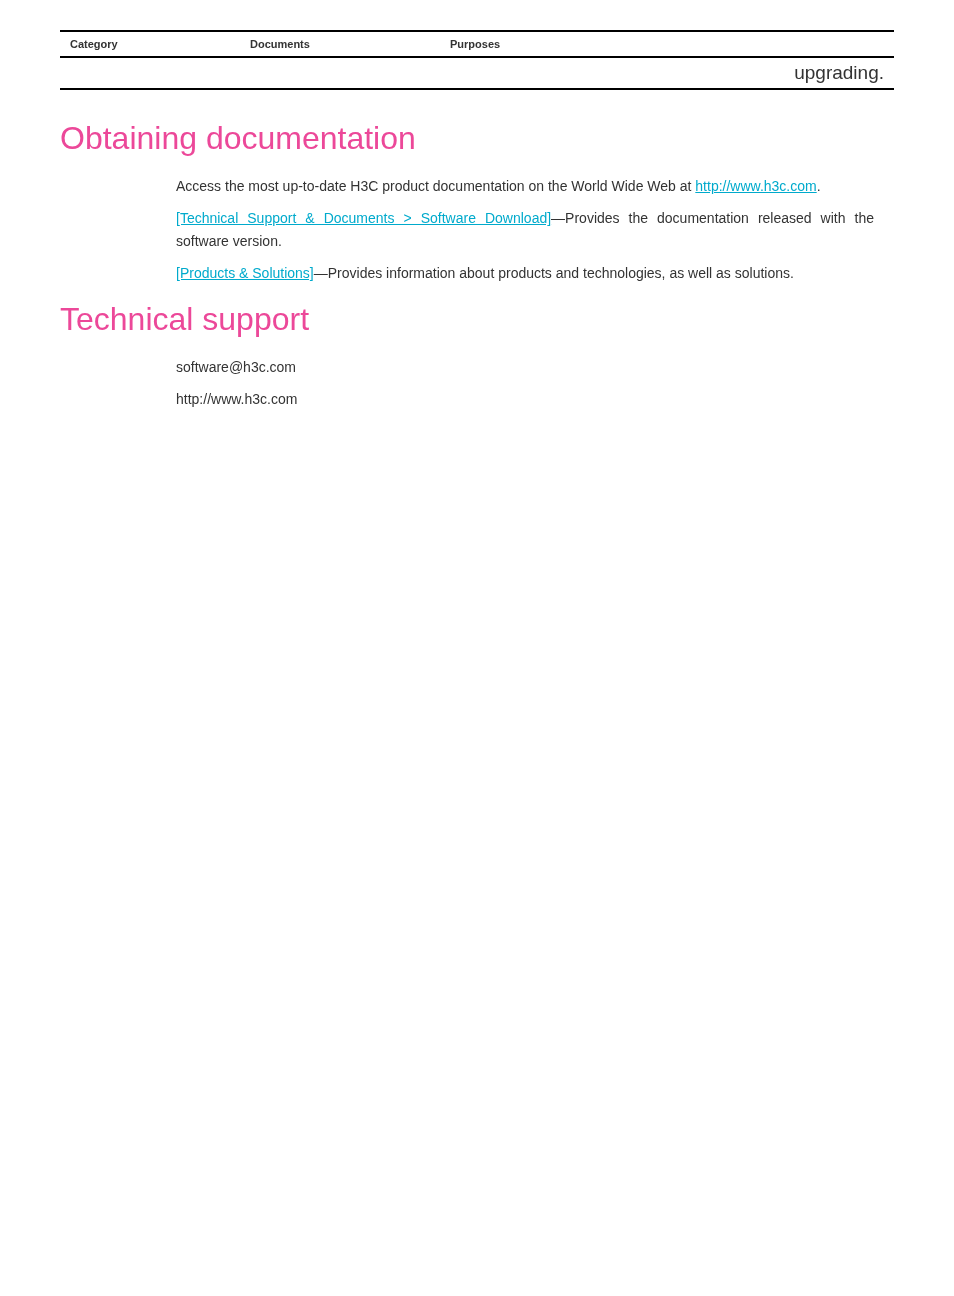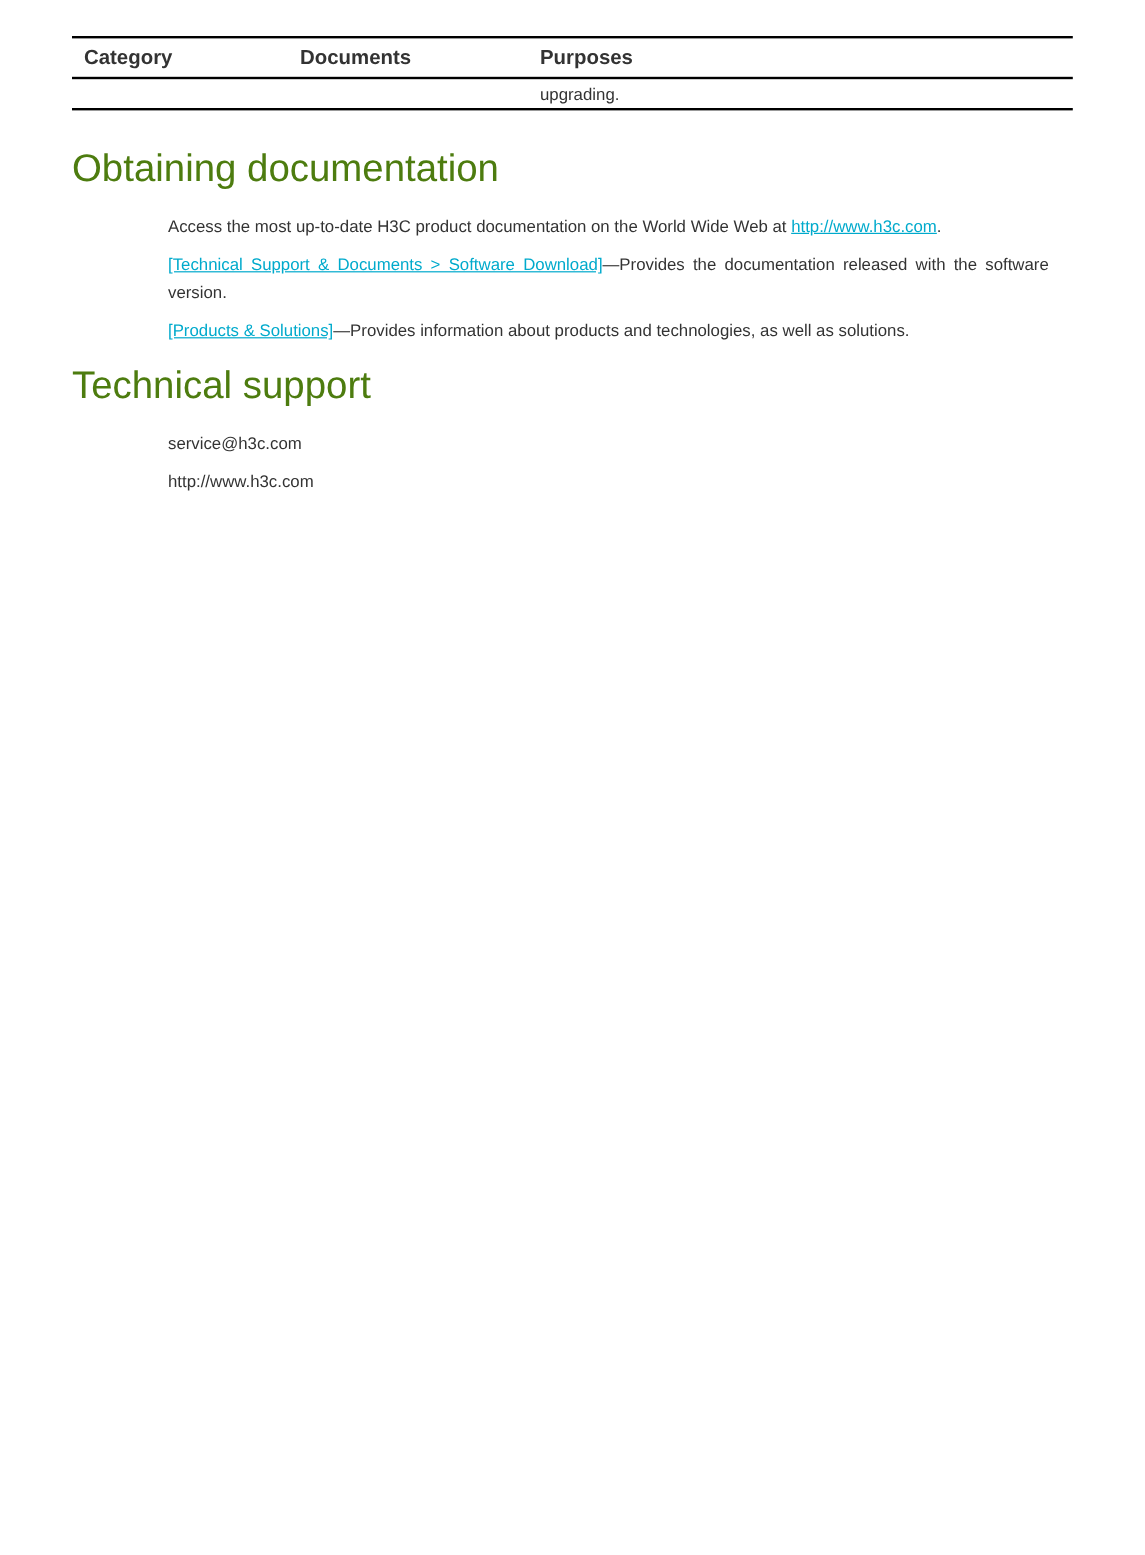--- a/index.html
+++ b/index.html
@@ -27,49 +27,50 @@
 
     .doc-table thead tr {
       border-top: 2px solid #000;
       border-bottom: 2px solid #000;
     }
 
     .doc-table th {
       text-align: left;
       padding: 6px 10px;
       font-weight: bold;
-      font-size: 17px;
+      font-size: 11px;
     }
 
     .doc-table td {
       padding: 4px 10px;
-      font-size: 14px;
+      font-size: 19px;
+      text-align: right;
     }
 
     .doc-table tbody tr:last-child {
       border-bottom: 2px solid #000;
     }
 
     .doc-table .col-category { width: 180px; }
     .doc-table .col-documents { width: 200px; }
     .doc-table .col-purposes { width: auto; }
 
     
     .section-heading {
       font-family: Arial, sans-serif;
       font-size: 32px;
       font-weight: 300;
-      color: #4d7c0f;
+      color: #ec4899;
       margin-bottom: 18px;
       margin-top: 10px;
     }
 
     
     .content-block {
-      margin-left: 80px;
+      margin-left: 116px;
       margin-right: 20px;
       margin-bottom: 16px;
     }
 
     .content-block p {
       font-size: 14px;
       line-height: 1.6;
       text-align: justify;
       margin-bottom: 10px;
     }
@@ -114,19 +115,19 @@
     </p>
     <p>
       <a href="#">[Products &amp; Solutions]</a><span>—Provides information about products and technologies, as well as solutions.</span>
     </p>
   </div>
 </div>
 
 <div class="section-wrapper">
   <h2 class="section-heading">Technical support</h2>
   <div class="content-block">
-    <p>service@h3c.com</p>
+    <p>software@h3c.com</p>
     <p>http://www.h3c.com</p>
   </div>
 </div>
 
 <div class="section-wrapper">
 </div>
 
 </body></html>

